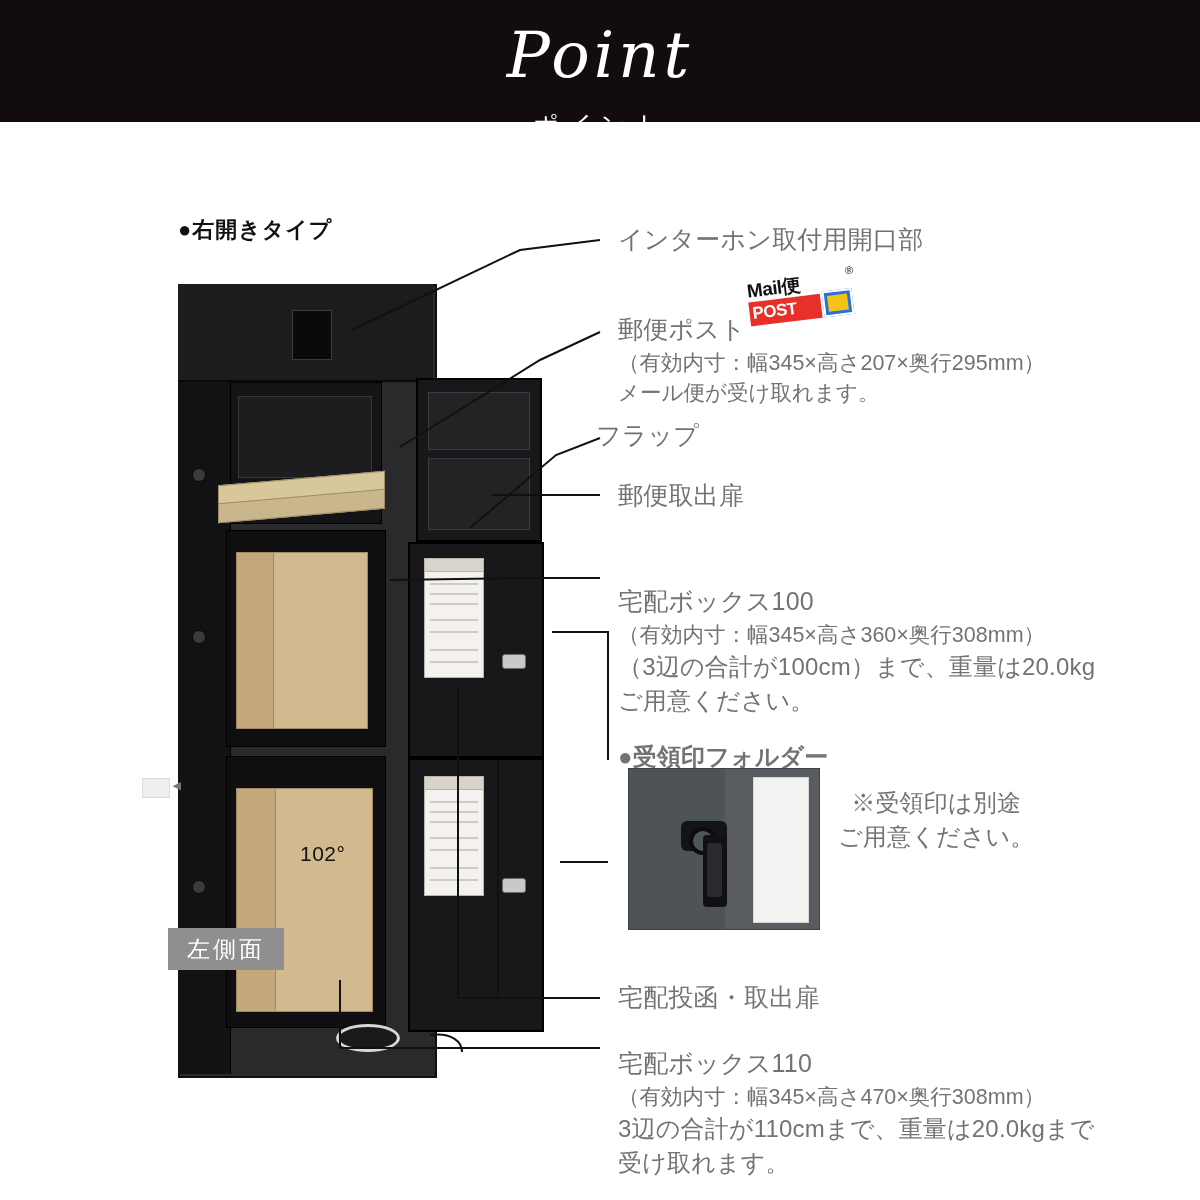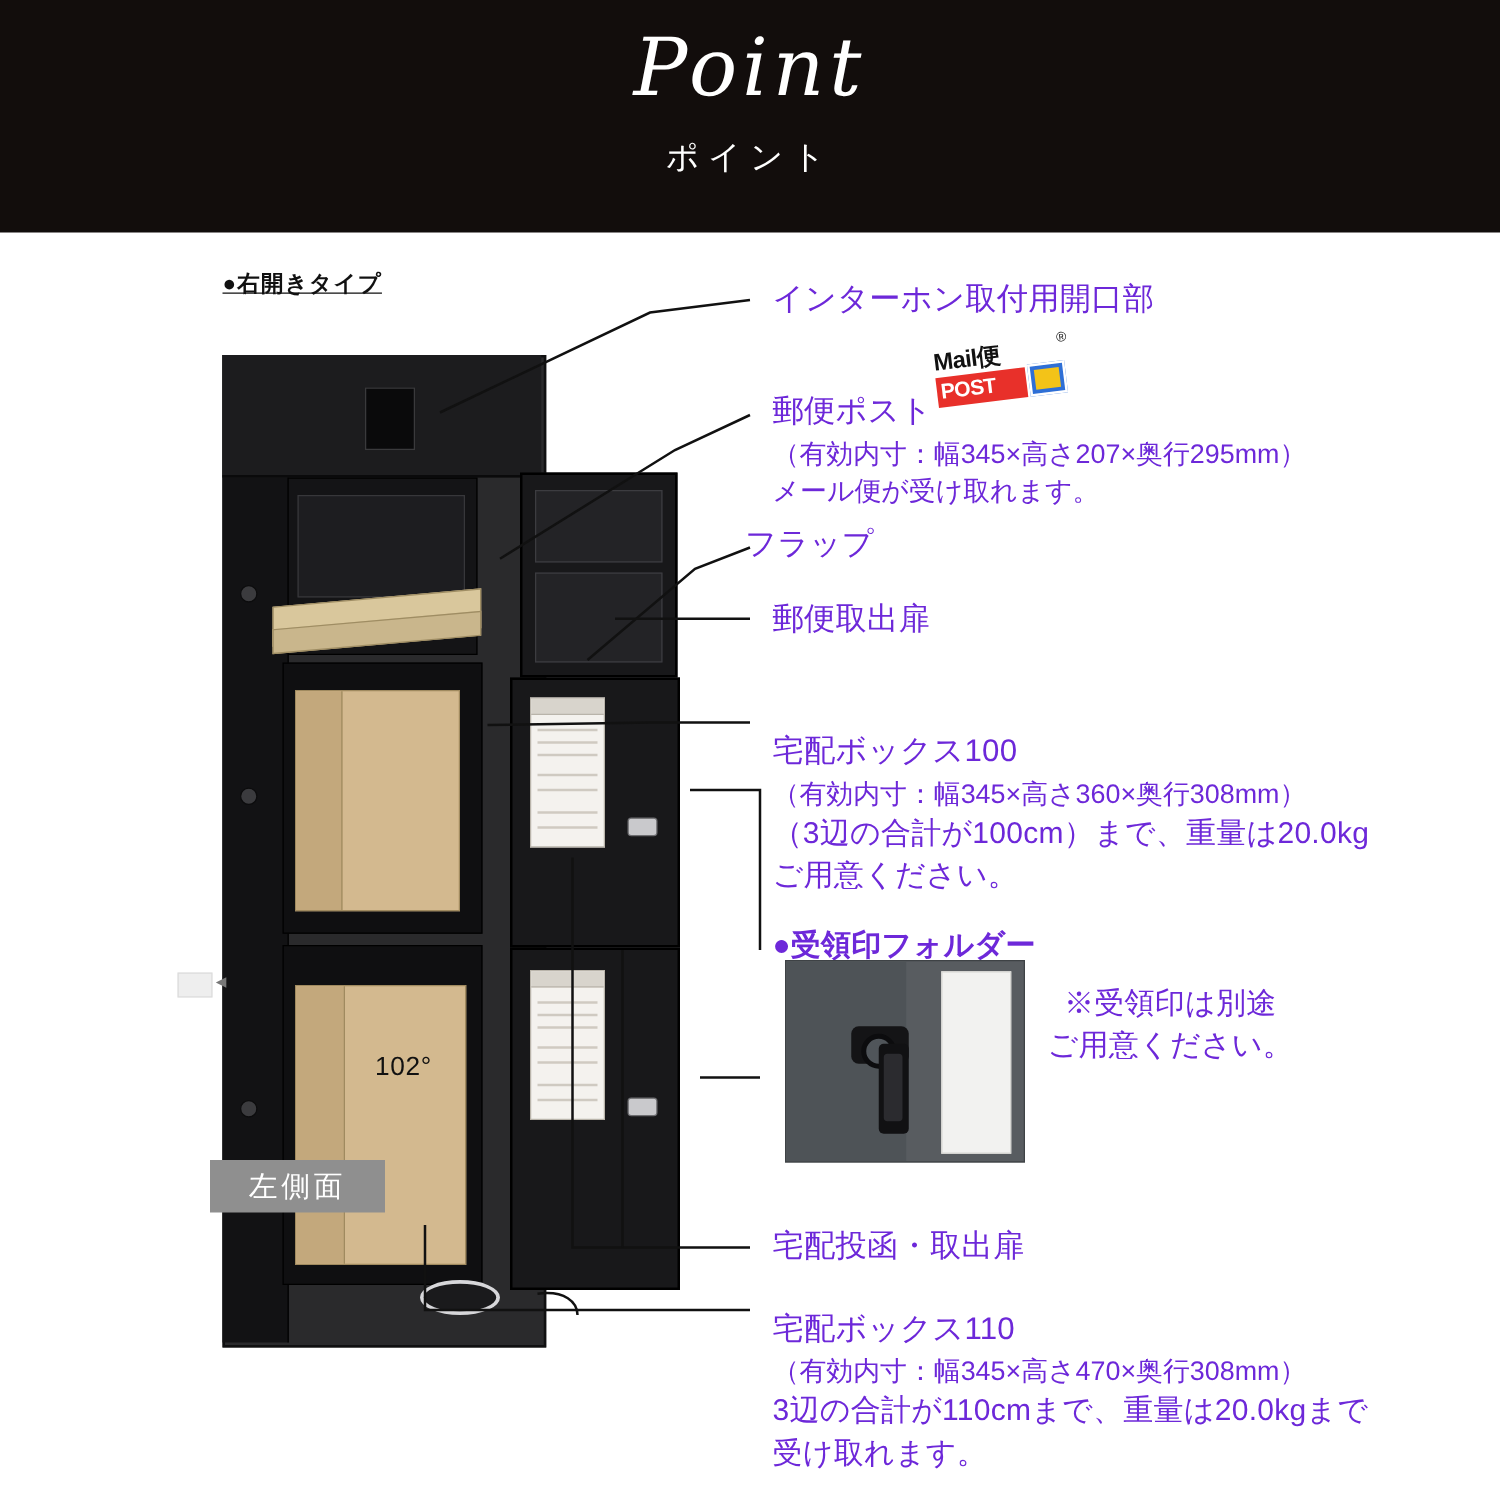--- a/index.html
+++ b/index.html
@@ -14,21 +14,21 @@
     color: #1a1a1a;
     position: relative;
     overflow: hidden;
   }
 
   
   .header {
     position: absolute;
     left: 0; top: 0;
     width: 1200px;
-    height: 186px;
+    height: 122px;
     background: #120d0c;
   }
   .header-script {
     position: absolute;
     left: 0; top: 18px;
     width: 1200px;
     text-align: center;
     color: #ffffff;
     font-family: "DejaVu Serif", serif;
     font-style: italic;
@@ -51,25 +51,24 @@
     position: absolute;
     left: 140px;
     top: 200px;
     width: 470px;
     height: 930px;
   }
   .type-label {
     position: absolute;
     left: 178px;
     top: 215px;
-    font-size: 18px;
+    font-size: 22px;
     font-weight: bold;
     letter-spacing: 1px;
     color: #111;
-    text-decoration: underline;
   }
 
   
   .cab-outer {
     position: absolute;
     left: 38px;   
     top: 84px;    
     width: 255px;
     height: 790px;
     background: #2a2a2c;
@@ -235,21 +234,21 @@
   .angle-text {
     position: absolute;
     left: 300px; top: 842px;
     font-size: 21px;
     color: #111;
     letter-spacing: 0.5px;
   }
   .side-tag {
     position: absolute;
     left: 168px; top: 928px;
-    width: 140px; height: 42px;
+    width: 116px; height: 42px;
     background: #8f8f8f;
     color: #ffffff;
     font-size: 23px;
     letter-spacing: 3px;
     display: flex;
     align-items: center;
     justify-content: center;
   }
   .tiny-arrow {
     position: absolute;
@@ -272,21 +271,21 @@
     left: 0; top: 0;
     width: 1200px; height: 1200px;
     pointer-events: none;
   }
 
   
   .ann {
     position: absolute;
     font-size: 24px;
     line-height: 1.42;
-    color: #6d28d9;
+    color: #737373;
     letter-spacing: 0.2px;
   }
   .ann .sub {
     font-size: 21.5px;
     letter-spacing: 0;
   }
   .ann .hd {
     font-size: 25px;
   }
   .bullet-hd {

